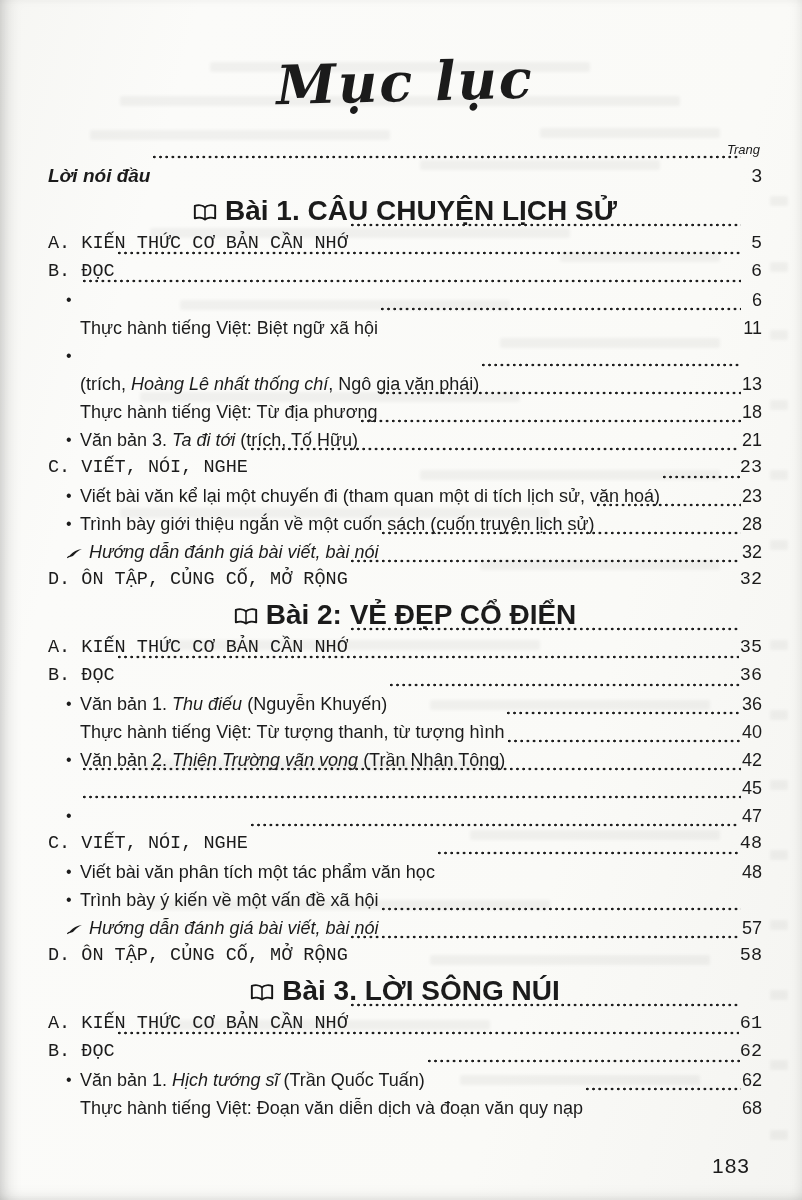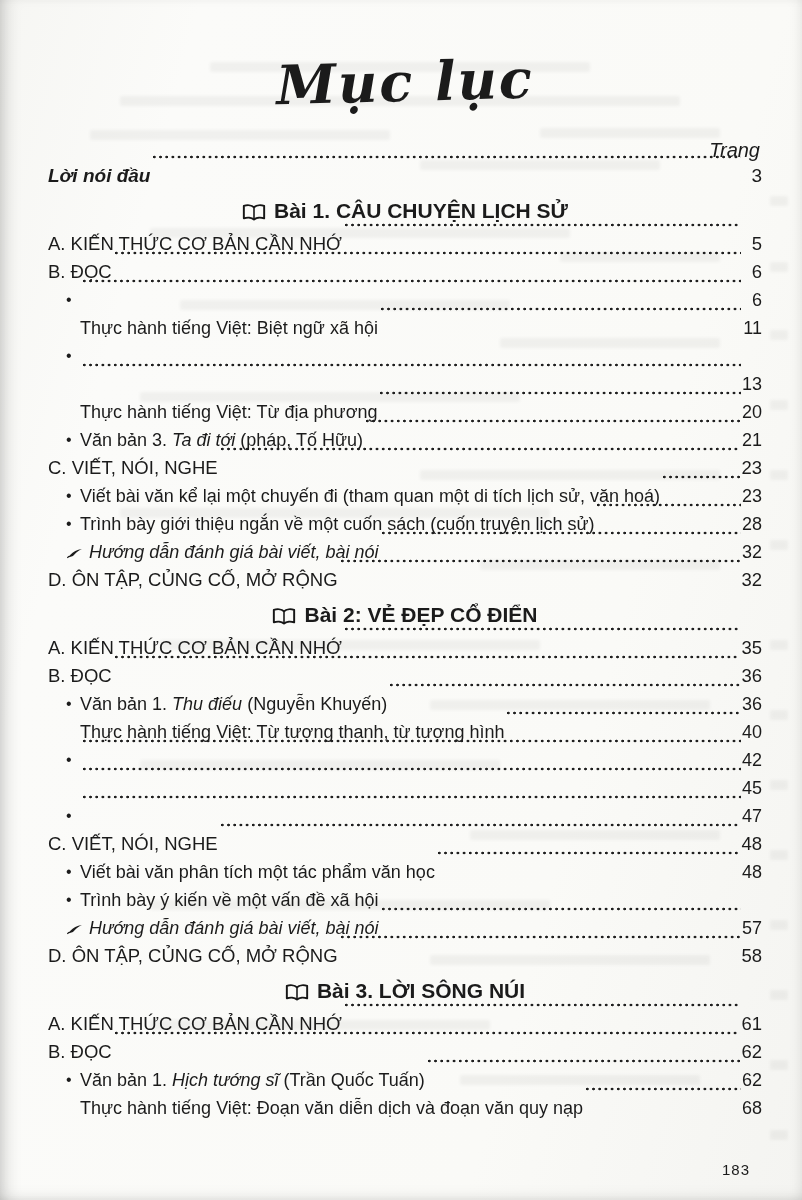--- a/index.html
+++ b/index.html
@@ -38,37 +38,37 @@
     font-size: 54px;
     letter-spacing: 2px;
     transform: rotate(-1.5deg);
     height: 96px;
     line-height: 96px;
     margin-bottom: 8px;
   }
   .trang-row {
     text-align: right;
     font-style: italic;
-    font-size: 20px;
+    font-size: 13px;
     line-height: 24px;
     padding-right: 2px;
   }
   .toc { font-size: 18px; }
   .row {
     display: flex;
     align-items: flex-start;
     line-height: 28px;
     white-space: nowrap;
   }
   .row .lbl { flex: 0 0 auto; }
   .row .lbl .seg.i { font-style: italic; }
   .row .lbl .seg.b { font-weight: bold; }
   .row.preface { font-size: 19px; }
   .row.preface .lbl { font-weight: bold; font-style: italic; }
-  .row.t-main { font-size: 18.5px; }
+  .row.t-main { font-size: 18.5px; font-family: Liberation Mono, monospace; }
   .row.t-bullet .marker {
     flex: 0 0 14px; padding-left: 18px;
     font-size: 16px;
   }
   .row.t-sub { padding-left: 32px; }
   .row.t-cont { padding-left: 32px; }
   .row.t-pen { padding-left: 18px; }
   .row.t-pen .lbl { font-style: italic; }
   .pen-ic { flex: 0 0 auto; margin-right: 6px; position: relative; top: 1px; }
   .leader { flex: 1 1 auto; position: relative; margin: 0 1px 0 3px; min-width: 12px; }
@@ -79,29 +79,29 @@
     background-size: 6.2px 4px;
     background-repeat: repeat-x;
   }
   .pgnum { flex: 0 0 auto; min-width: 20px; text-align: right; }
   .sec-header {
     display: flex;
     justify-content: center;
     align-items: center;
     gap: 8px;
     font-weight: bold;
-    font-size: 21px;
+    font-size: 28px;
     line-height: 30px;
     margin: 6px 0 4px 0;
   }
   .book { display: inline-flex; position: relative; top: 1px; }
   .foot {
     position: absolute;
     right: 52px; bottom: 22px;
-    font-size: 15px;
+    font-size: 21px;
     letter-spacing: 1px;
   }
 </style>
 </head>
 <body>
 
 <div class="page">
   <div class="ghost-layer">
       <div class="ghost" style="left: 210px; top: 62px; width: 380px;"></div>
       <div class="ghost" style="left: 120px; top: 96px; width: 560px;"></div>
@@ -174,31 +174,32 @@
         </div>
         <div class="row t-sub">
           <span class="lbl"><span class="seg">Thực hành tiếng Việt: Biệt ngữ xã hội</span></span>
           <span class="leader"></span>
           <span class="pgnum">11</span>
         </div>
         <div class="row t-bullet">
           <span class="marker">•</span>
         </div>
         <div class="row t-cont">
+          <span class="lbl"><span class="seg">(trích, </span><span class="seg i">Hoàng Lê nhất thống chí</span><span class="seg">, Ngô gia văn phái)</span></span>
           <span class="leader"></span>
           <span class="pgnum">13</span>
         </div>
         <div class="row t-sub">
           <span class="lbl"><span class="seg">Thực hành tiếng Việt: Từ địa phương</span></span>
           <span class="leader"></span>
-          <span class="pgnum">20</span>
-        </div>
-        <div class="row t-bullet">
-          <span class="marker">•</span>
-          <span class="lbl"><span class="seg">Văn bản 3. </span><span class="seg i">Ta đi tới</span><span class="seg"> (pháp, Tố Hữu)</span></span>
+          <span class="pgnum">18</span>
+        </div>
+        <div class="row t-bullet">
+          <span class="marker">•</span>
+          <span class="lbl"><span class="seg">Văn bản 3. </span><span class="seg i">Ta đi tới</span><span class="seg"> (trích, Tố Hữu)</span></span>
           <span class="leader"></span>
           <span class="pgnum">21</span>
         </div>
         <div class="row t-main">
           <span class="lbl"><span class="seg">C. VIẾT, NÓI, NGHE</span></span>
           <span class="leader"></span>
           <span class="pgnum">23</span>
         </div>
         <div class="row t-bullet">
           <span class="marker">•</span>
@@ -251,20 +252,21 @@
           <span class="leader"></span>
           <span class="pgnum">36</span>
         </div>
         <div class="row t-sub">
           <span class="lbl"><span class="seg">Thực hành tiếng Việt: Từ tượng thanh, từ tượng hình</span></span>
           <span class="leader"></span>
           <span class="pgnum">40</span>
         </div>
         <div class="row t-bullet">
           <span class="marker">•</span>
+          <span class="lbl"><span class="seg">Văn bản 2. </span><span class="seg i">Thiên Trường vãn vọng</span><span class="seg"> (Trần Nhân Tông)</span></span>
           <span class="leader"></span>
           <span class="pgnum">42</span>
         </div>
         <div class="row t-sub">
           <span class="leader"></span>
           <span class="pgnum">45</span>
         </div>
         <div class="row t-bullet">
           <span class="marker">•</span>
           <span class="leader"></span>

